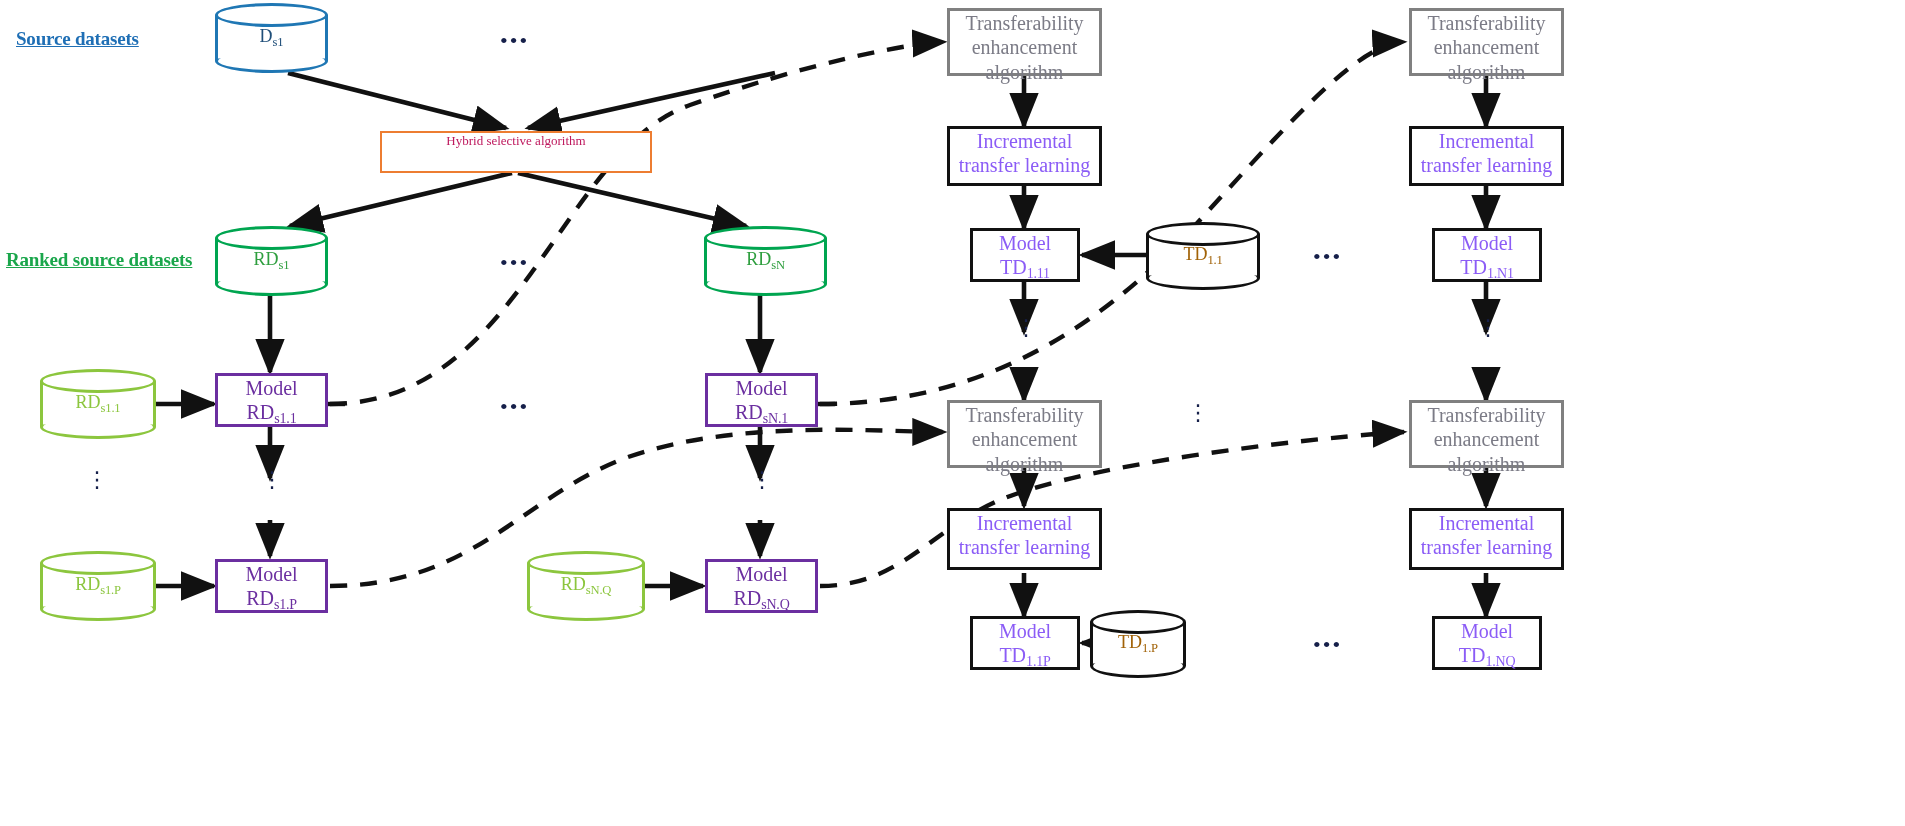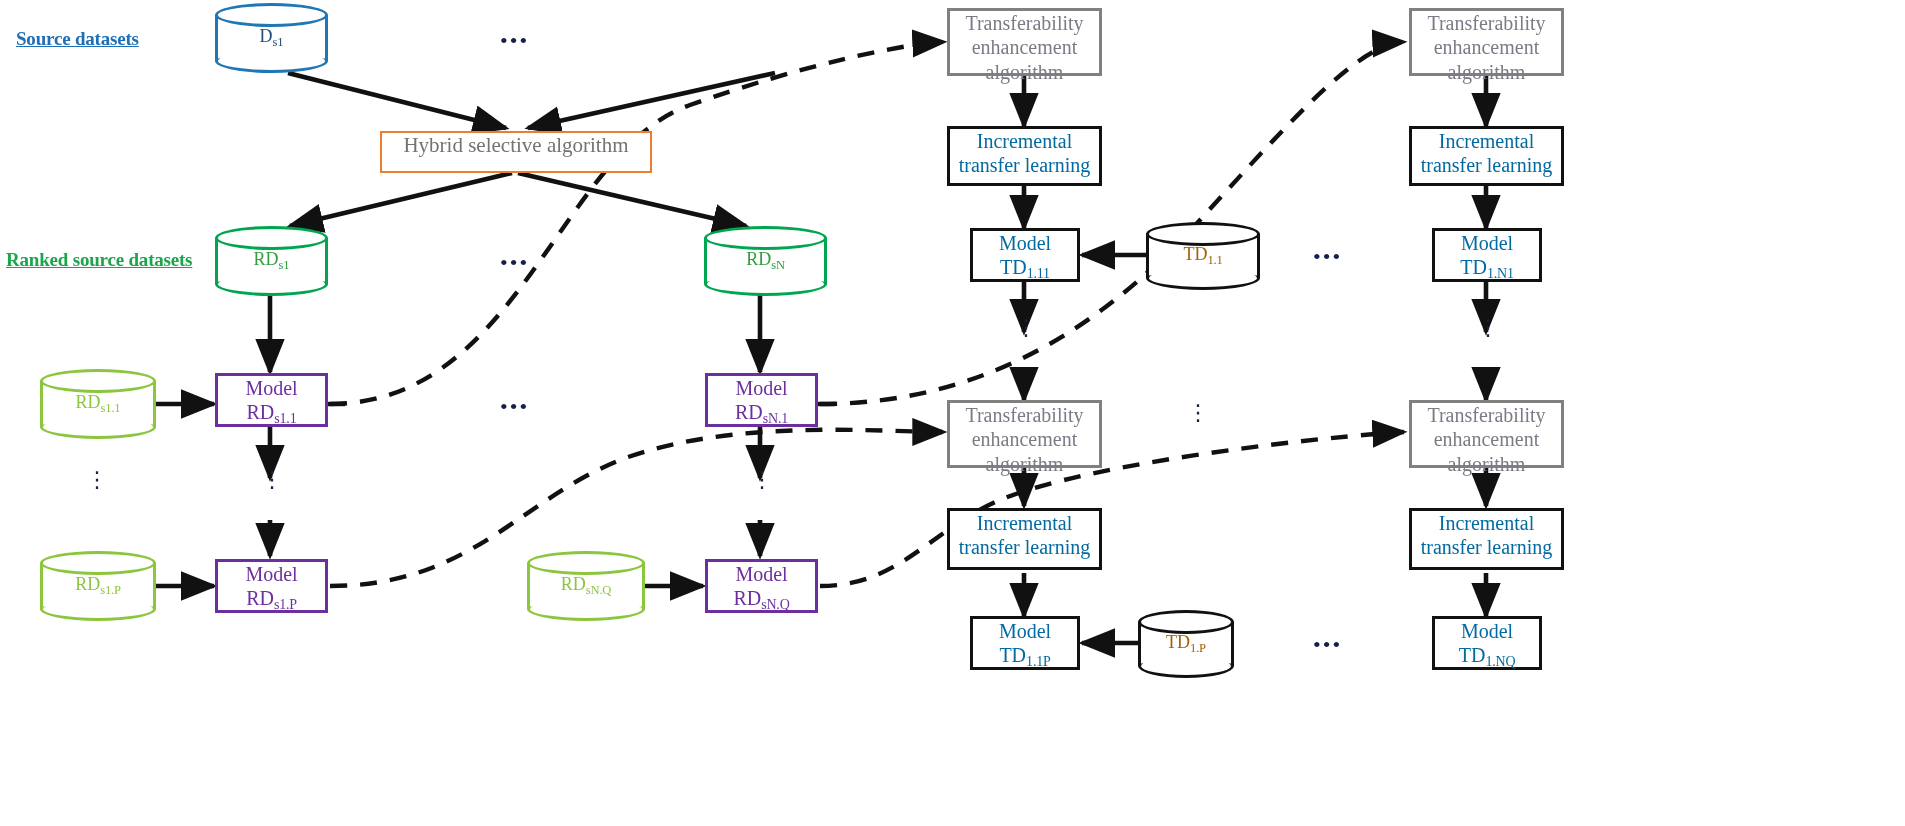--- a/index.html
+++ b/index.html
@@ -23,24 +23,24 @@
   .cyl.green .body,.cyl.green .top,.cyl.green .bot{border-color:#00a550;}
   .cyl.green .txt{color:#2e9e3e;}
   .cyl.lgreen .body,.cyl.lgreen .top,.cyl.lgreen .bot{border-color:#8cc63e;}
   .cyl.lgreen .txt{color:#8cc63e;}
   .cyl.black .body,.cyl.black .top,.cyl.black .bot{border-color:#111;}
   .cyl.black .txt{color:#a16207;}
 
   
   .box{position:absolute;background:#fff;box-sizing:border-box;display:flex;justify-content:center;
        text-align:center;line-height:1.22;font-size:20px;}
-  .box.orange{border:2.5px solid #ed7d31;color:#737373;font-size:21px;font-family:Liberation Serif, serif;}
+  .box.orange{border:2.5px solid #ed7d31;color:#be185d;font-size:13px;font-family:Liberation Serif, serif;}
   .box.purple{border:3px solid #6b2fa0;color:#6b2fa0;font-size:20px;}
   .box.grey{border:3px solid #808080;color:#7b7b86;font-size:20px;}
-  .box.black{border:3px solid #111;color:#0369a1;font-size:20px;}
+  .box.black{border:3px solid #111;color:#8b5cf6;font-size:20px;}
 
   sub{font-size:0.70em;vertical-align:-0.28em;letter-spacing:-0.2px;}
 
   .hdots{position:absolute;font-size:22px;color:#16204a;letter-spacing:2px;line-height:1;}
   .vdots{position:absolute;font-size:22px;color:#16204a;line-height:0.72;text-align:center;}
 </style>
 </head>
 <body>
 
 <div id="stage">
@@ -233,21 +233,21 @@
       <span>Incremental</span><br>
       <span>transfer learning</span>
     </div>
   </div>
   <div class="box black" style="left:970px;top:616px;width:110px;height:54px;">
     <div>
       <span>Model</span><br>
       <span>TD</span><sub>1.1P</sub>
     </div>
   </div>
-  <div class="cyl black" style="left:1138px;top:610px;width:96px;height:68px;">
+  <div class="cyl black" style="left:1090px;top:610px;width:96px;height:68px;">
     <div class="body"></div>
     <div class="bot"></div>
     <div class="top"></div>
     <div class="txt"><span>TD</span><sub>1.P</sub></div>
   </div>
   <div class="hdots" style="left:1313px;top:634px;">•••</div>
 
   <div class="box grey" style="left:1409px;top:8px;width:155px;height:68px;">
     <div>
       <span>Transferability</span><br>

